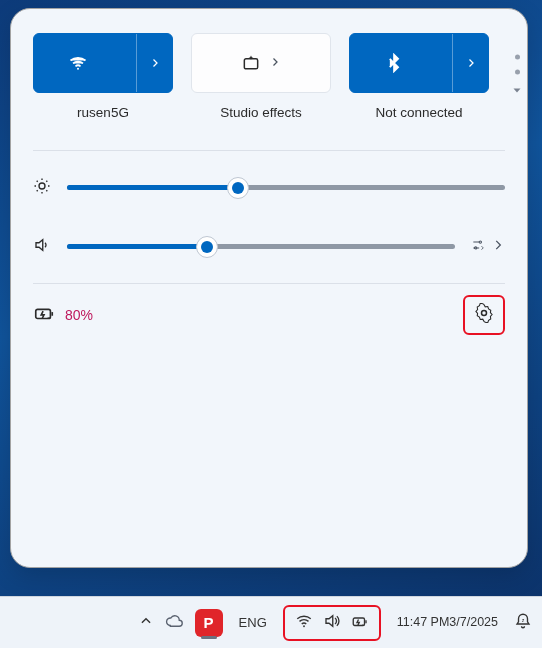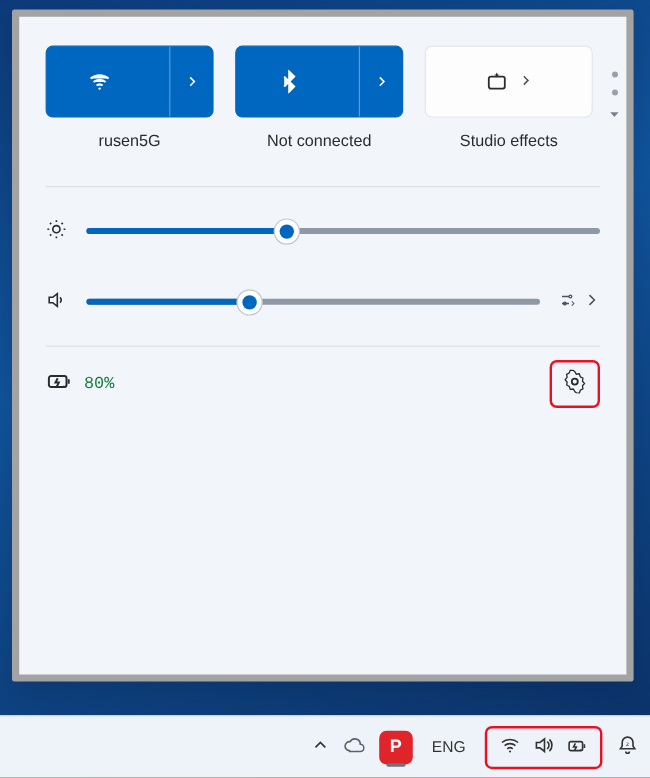--- a/index.html
+++ b/index.html
@@ -19,22 +19,22 @@
   }
 
   
   .flyout {
     position: absolute;
     left: 10px;
     top: 8px;
     width: 518px;
     height: 560px;
     background: #f2f6fb;
-    border: 6px solid #a3a3a3;
-    border-radius: 2px;
+    border: 1px solid #a3a3a3;
+    border-radius: 20px;
     box-shadow: 0 8px 24px rgba(0,0,0,.15);
     padding: 24px 22px 0 22px;
     display: flex;
     flex-direction: column;
   }
   .tiles-area { position: relative; }
   .tiles {
     display: grid;
     grid-template-columns: repeat(3, 1fr);
     gap: 16px 18px;
@@ -127,22 +127,21 @@
     content:""; width:12px;height:12px;border-radius:50%;background:#0067c0;
   }
   .volume-more { display:flex; align-items:center; gap:6px; color:#4a5360; cursor:pointer;}
   .volume-more svg { width:14px;height:14px; }
 
   .bottom-bar {
     margin-top: 26px;
     border-top: 1px solid #dbe0e8;
     height: 62px;
     display:flex; align-items:center; justify-content:space-between;
-    color:#15803d;
-    font-family:Liberation Mono, monospace;
+    color:#be185d;
   }
   .battery-group { display:flex; align-items:center; gap:10px; cursor:pointer; font-size:14px;}
   .battery-group svg { width:22px; height:22px; }
   .settings-btn {
     width: 42px; height: 40px;
     border-radius: 6px;
     display:flex;align-items:center;justify-content:center;
     cursor:pointer;
   }
   .settings-btn svg { width:20px; height:20px; }
@@ -201,38 +200,20 @@
                 </svg>
             </span>
           </div>
           <div class="tile-chev chev-right">
             <svg viewBox="0 0 24 24" fill="none" stroke="currentColor" stroke-width="2.5">
                 <path d="M9 5l7 7-7 7"></path>
               </svg>
           </div>
         </div>
         <div class="tile-label">rusen5G</div>
-      </div>
-
-      <div class="tile-col">
-        <div class="tile split on">
-          <div class="tile-main">
-            <span class="icon">
-              <svg viewBox="0 0 24 24" fill="none" stroke="currentColor" stroke-width="2">
-                  <path d="M7 7l10 10-5 5V2l5 5L7 17"></path>
-                </svg>
-            </span>
-          </div>
-          <div class="tile-chev chev-right">
-            <svg viewBox="0 0 24 24" fill="none" stroke="currentColor" stroke-width="2.5">
-                <path d="M9 5l7 7-7 7"></path>
-              </svg>
-          </div>
-        </div>
-        <div class="tile-label">Not connected</div>
       </div>
 
       <div class="tile-col">
         <div class="tile off">
           <div class="tlabel-with-chev">
             <span class="icon">
               <svg viewBox="0 0 24 24" fill="none" stroke="#2b2b2b" stroke-width="1.8">
                   <rect x="4" y="7" width="16" height="12" rx="2"></rect>
                   <path d="M12 3l1 2 2 .5-2 .5-1 2-1-2-2-.5 2-.5z" fill="#2b2b2b" stroke="none"></path>
                 </svg>
@@ -240,20 +221,38 @@
             <span class="chev-right">
               <svg viewBox="0 0 24 24" fill="none" stroke="#4a5360" stroke-width="2.5">
                   <path d="M9 5l7 7-7 7"></path>
                 </svg>
             </span>
           </div>
         </div>
         <div class="tile-label">Studio effects</div>
       </div>
 
+      <div class="tile-col">
+        <div class="tile split on">
+          <div class="tile-main">
+            <span class="icon">
+              <svg viewBox="0 0 24 24" fill="none" stroke="currentColor" stroke-width="2">
+                  <path d="M7 7l10 10-5 5V2l5 5L7 17"></path>
+                </svg>
+            </span>
+          </div>
+          <div class="tile-chev chev-right">
+            <svg viewBox="0 0 24 24" fill="none" stroke="currentColor" stroke-width="2.5">
+                <path d="M9 5l7 7-7 7"></path>
+              </svg>
+          </div>
+        </div>
+        <div class="tile-label">Not connected</div>
+      </div>
+
 
 
 
     </div>
 
     <div class="tile-pager">
       <span class="pager-dot"></span>
       <span class="pager-dot"></span>
       <span class="pager-arrow">
         <svg viewBox="0 0 24 24" fill="#7a8290">
@@ -368,20 +367,24 @@
     </span>
     <span>
       <svg viewBox="0 0 24 24" fill="none" stroke="#333" stroke-width="1.8">
           <rect x="3" y="8" width="15" height="10" rx="2"></rect>
           <path d="M20 11v4"></path>
           <path d="M10 10l-2 4h3l-2 4"></path>
           <path d="M15 17c1 1 2 1 3 0" stroke-width="1.3"></path>
         </svg>
     </span>
   </div>
+  <div class="tray-item clock">
+    <div>11:47 PM</div>
+    <div>3/7/2025</div>
+  </div>
   <div class="tray-item">
     <span>
       <svg viewBox="0 0 24 24" fill="none" stroke="#333" stroke-width="1.8">
           <path d="M12 3a6 6 0 0 0-6 6v4l-2 3h16l-2-3v-4a6 6 0 0 0-6-6z"></path>
           <path d="M10 19a2 2 0 0 0 4 0"></path>
           <text x="12" y="13" text-anchor="middle" font-size="7" fill="#333" stroke="none">z</text>
         </svg>
     </span>
   </div>
 </div>

